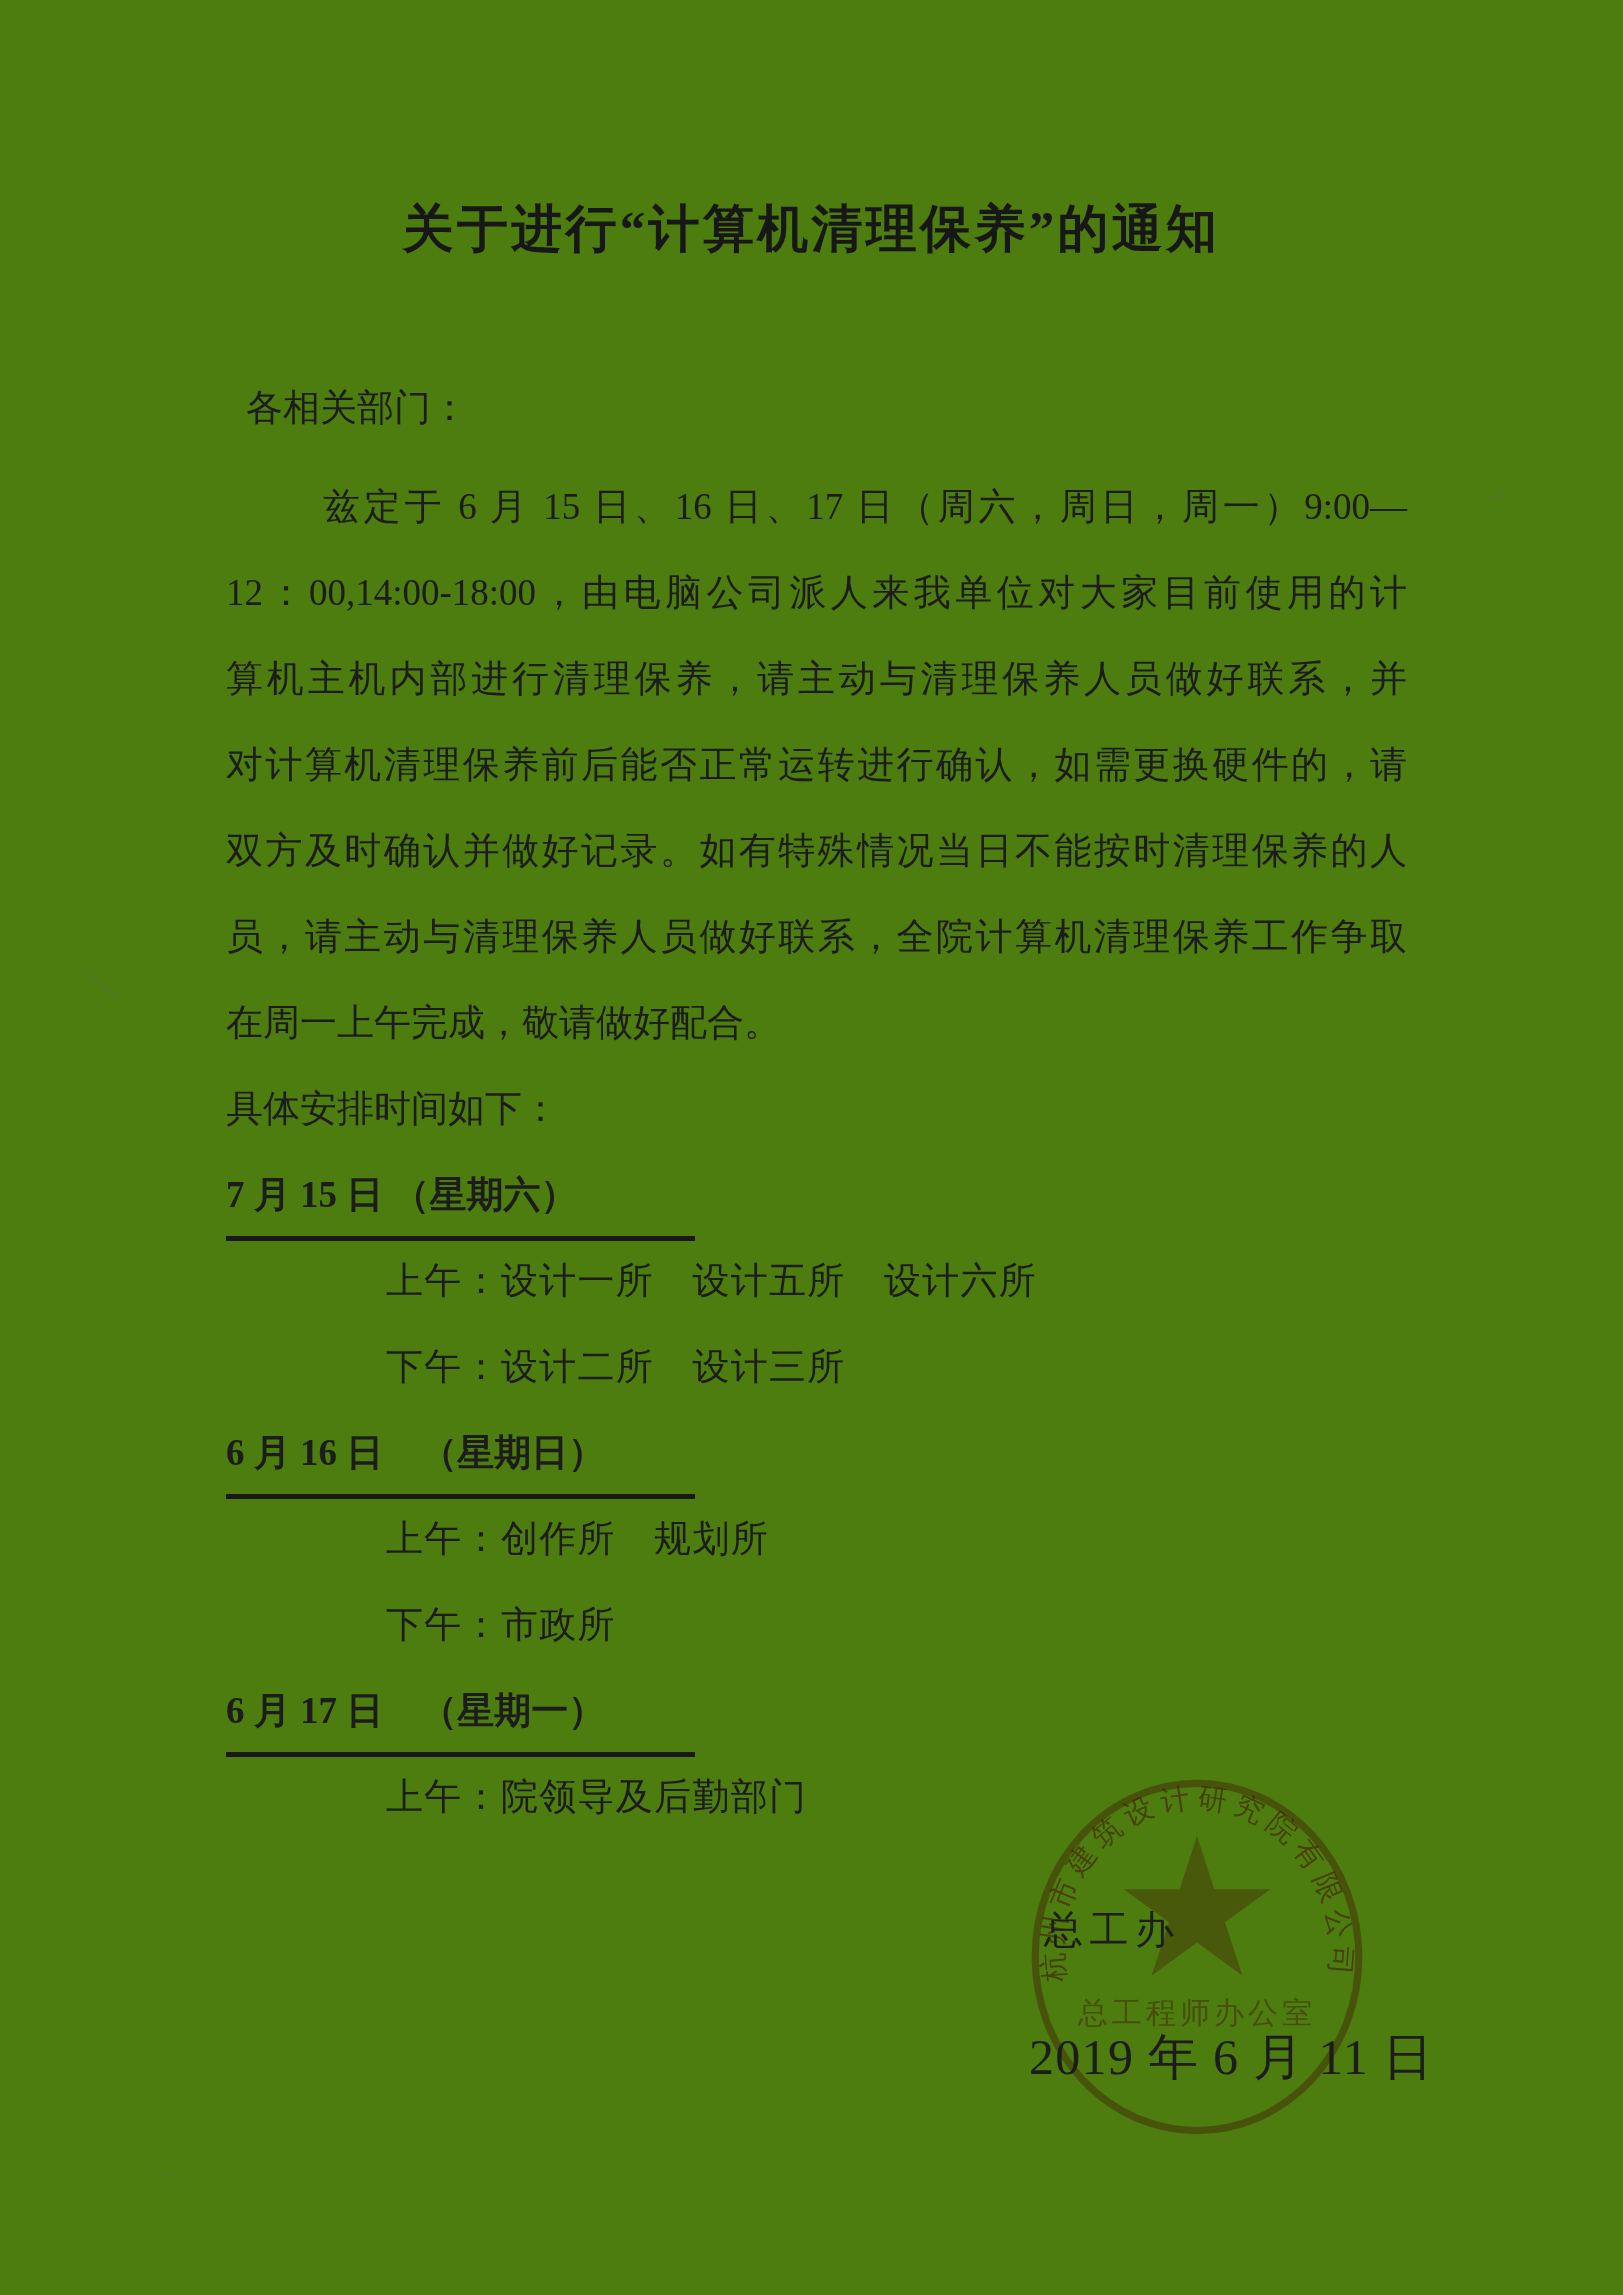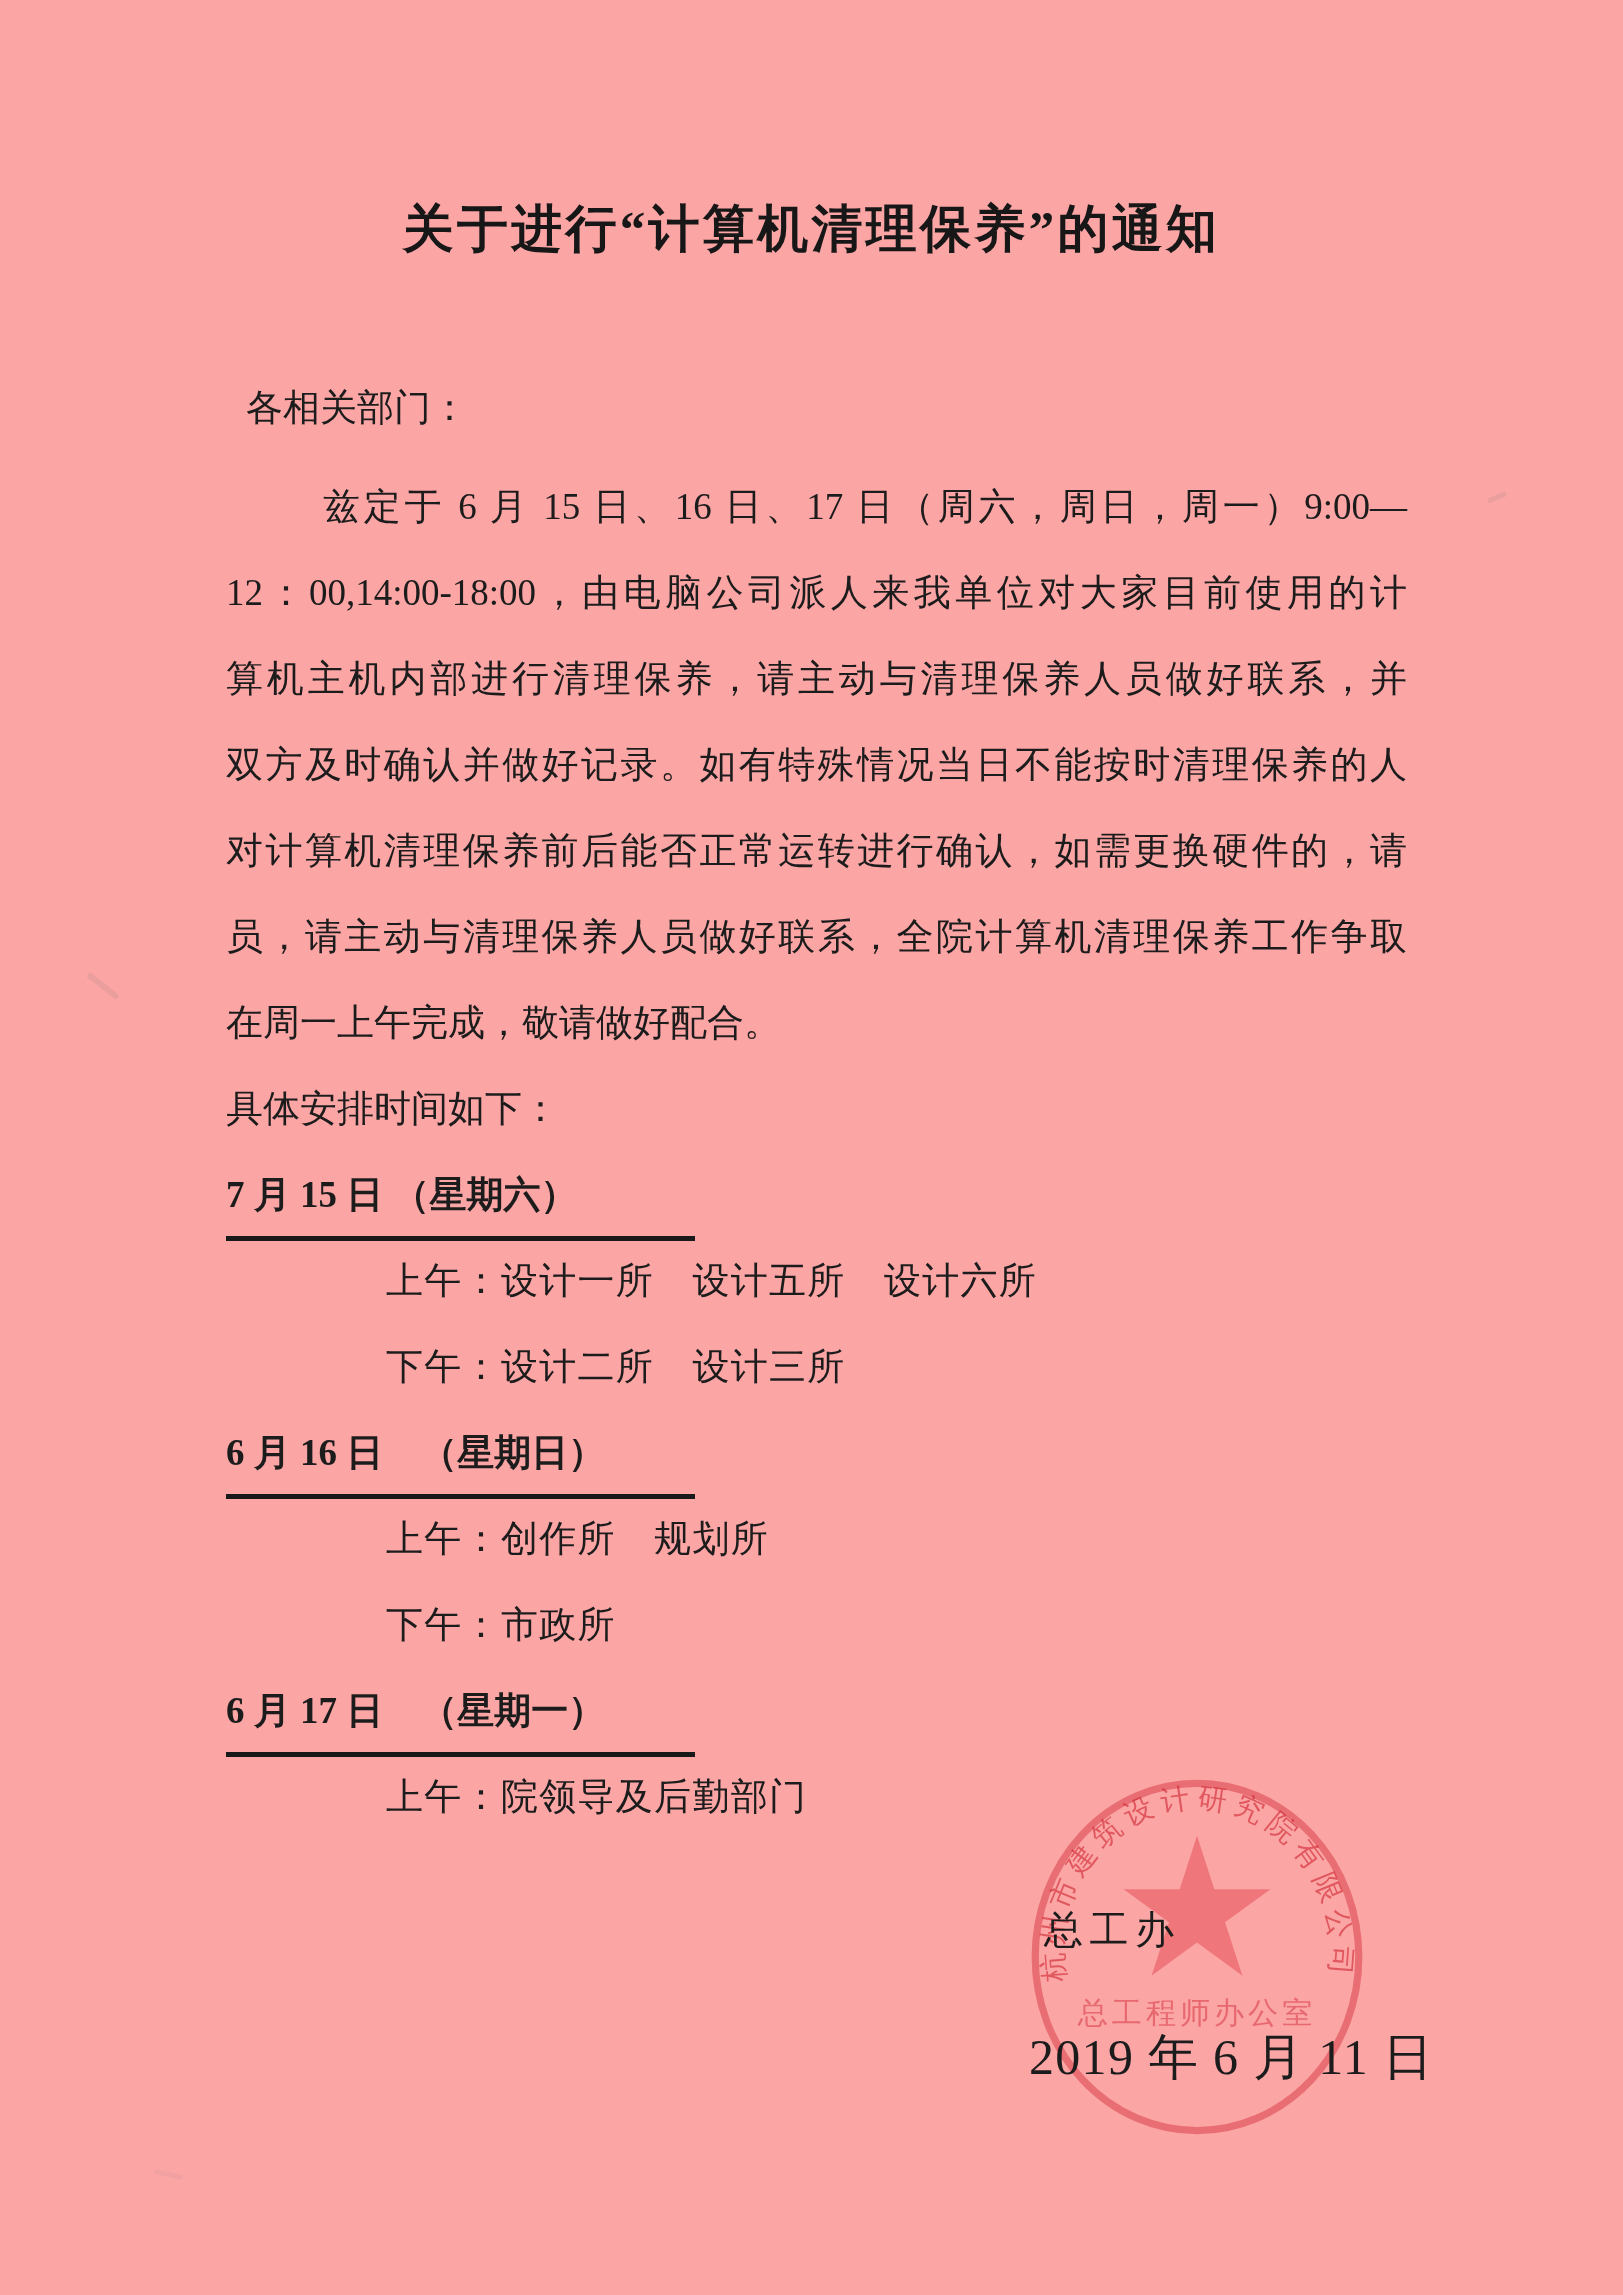--- a/index.html
+++ b/index.html
@@ -1,19 +1,19 @@
 <!DOCTYPE html>
 <html style="font-size:10.5px"><head>
 <meta charset="utf-8">
 <style>
   html,body{margin:0;padding:0;background:#ffffff;}
   .page{
     position:relative;
     width:1623px;height:2295px;
-    background:#fca5a5;
+    background:#4d7c0f;
     font-family:"Liberation Serif","DejaVu Serif",serif;
     color:#1c1c1c;
     overflow:hidden;
   }
   .title{
     position:absolute;left:0;right:0;top:195px;
     text-align:center;
     font-size:51px;font-weight:bold;
     letter-spacing:3.3px;
     color:#171717;
@@ -60,22 +60,22 @@
 <div class="page">
 
   <div class="title">关于进行“计算机清理保养”的通知</div>
 
   <div class="lines">
     <div class="line salut">各相关部门：</div>
 
     <div class="line just indent1">兹定于 6 月 15 日、16 日、17 日（周六，周日，周一）9:00—</div>
     <div class="line just">12：00,14:00-18:00，由电脑公司派人来我单位对大家目前使用的计</div>
     <div class="line just">算机主机内部进行清理保养，请主动与清理保养人员做好联系，并</div>
+    <div class="line just">对计算机清理保养前后能否正常运转进行确认，如需更换硬件的，请</div>
     <div class="line just">双方及时确认并做好记录。如有特殊情况当日不能按时清理保养的人</div>
-    <div class="line just">对计算机清理保养前后能否正常运转进行确认，如需更换硬件的，请</div>
     <div class="line just">员，请主动与清理保养人员做好联系，全院计算机清理保养工作争取</div>
     <div class="line">在周一上午完成，敬请做好配合。</div>
 
     <div class="line">具体安排时间如下：</div>
 
     <div class="line dayhead">
       <span class="ul">7 月 15 日 （星期六）</span>
     </div>
     <div class="line sess">上午：设计一所　设计五所　设计六所</div>
     <div class="line sess">下午：设计二所　设计三所</div>

